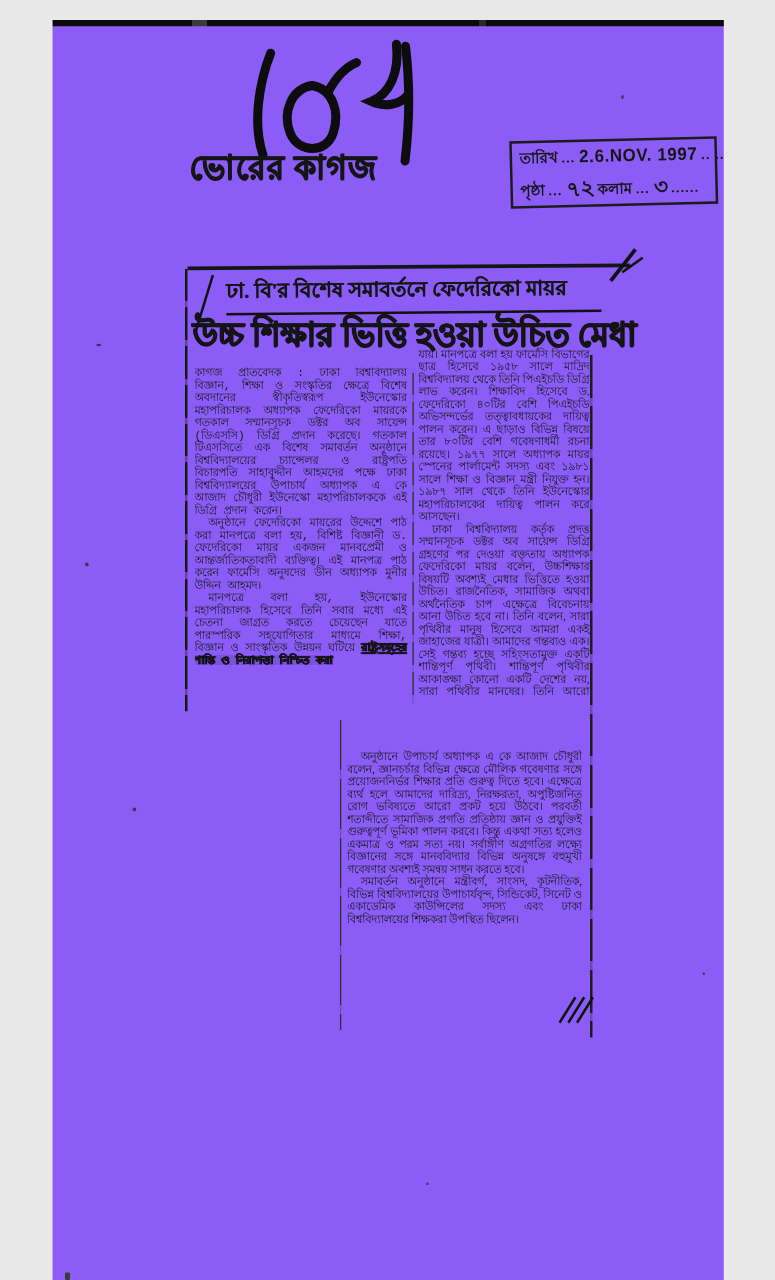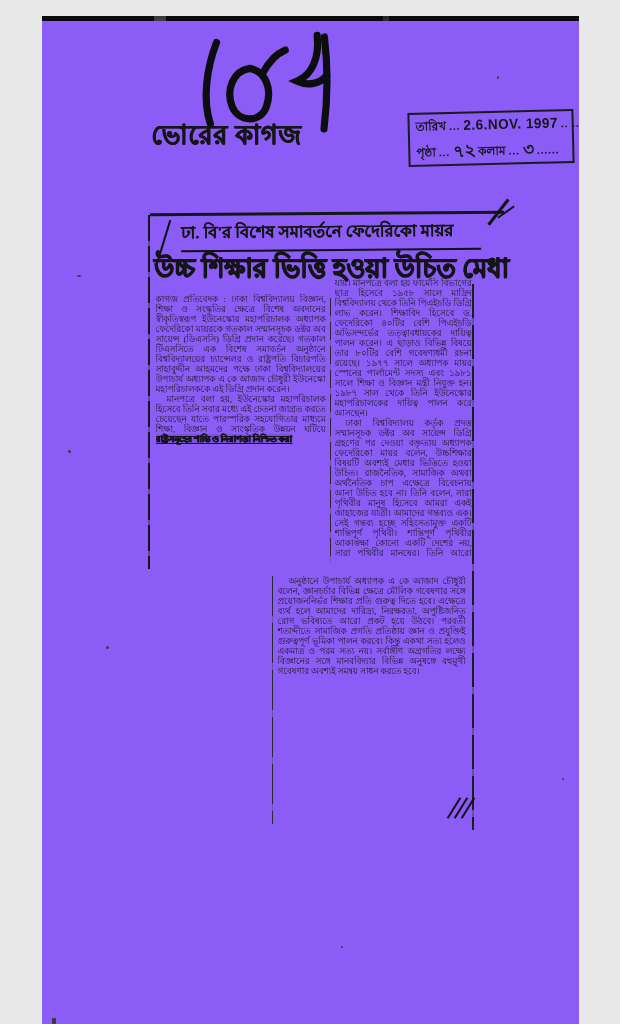--- a/index.html
+++ b/index.html
@@ -64,23 +64,23 @@
     transform:scaleX(0.96);transform-origin:left;
     text-shadow:0.8px 0 0 #111,-0.5px 0 0 #111,0 0.5px 0 #111;
   }
   
   .col{
     position:absolute;font-size:9px;line-height:10px;letter-spacing:-0.2px;
     text-align:justify;overflow:hidden;color:#1a1a1a;
   }
   .col p{margin:0;text-indent:11px;}
   .col p.first{text-indent:0;}
-  .col-left{left:114px;top:278px;width:170px;height:238px;}
+  .col-left{left:114px;top:278px;width:170px;height:238px;font-family:Liberation Mono, monospace;}
   .col-right{left:293px;top:262px;width:137px;height:278px;}
-  .col-lower{left:236px;top:560px;width:188px;height:250px;}
+  .col-lower{left:236px;top:584px;width:188px;height:250px;}
   .smeared{
     font-weight:bold;text-decoration:underline;
     background:rgba(0,0,0,0.10);
     text-shadow:0.5px 0 0 #000,-0.5px 0 0 #000;
   }
   
   .end-hatch{position:absolute;left:405px;top:780px;width:26px;height:24px;}
   .end-hatch span{position:absolute;top:0;width:2px;height:24px;background:#111;transform:rotate(32deg);display:block;}
   .end-hatch span:nth-child(1){left:6px;}
   .end-hatch span:nth-child(2){left:13px;}
@@ -135,33 +135,35 @@
   <div class="rule clip-lower-left-rule"></div>
   <div class="pen-flick flick-a"></div>
   <div class="pen-flick flick-b"></div>
   <div class="pen-flick flick-c"></div>
 
   <div class="kicker">ঢা. বি'র বিশেষ সমাবর্তনে ফেদেরিকো মায়র</div>
   <div class="headline">উচ্চ শিক্ষার ভিত্তি হওয়া উচিত মেধা</div>
 
   <div class="col col-left">
     <p class="first">কাগজ প্রতিবেদক : ঢাকা বিশ্ববিদ্যালয় বিজ্ঞান, শিক্ষা ও সংস্কৃতির ক্ষেত্রে বিশেষ অবদানের স্বীকৃতিস্বরূপ ইউনেস্কোর মহাপরিচালক অধ্যাপক ফেদেরিকো মায়রকে গতকাল সম্মানসূচক ডক্টর অব সায়েন্স (ডিএসসি) ডিগ্রি প্রদান করেছে। গতকাল টিএসসিতে এক বিশেষ সমাবর্তন অনুষ্ঠানে বিশ্ববিদ্যালয়ের চ্যান্সেলর ও রাষ্ট্রপতি বিচারপতি সাহাবুদ্দীন আহমদের পক্ষে ঢাকা বিশ্ববিদ্যালয়ের উপাচার্য অধ্যাপক এ কে আজাদ চৌধুরী ইউনেস্কো মহাপরিচালককে এই ডিগ্রি প্রদান করেন।</p>
+    <p>অনুষ্ঠানে ফেদেরিকো মায়রের উদ্দেশে পাঠ করা মানপত্রে বলা হয়, বিশিষ্ট বিজ্ঞানী ড. ফেদেরিকো মায়র একজন মানবপ্রেমী ও আন্তর্জাতিকতাবাদী ব্যক্তিত্ব। এই মানপত্র পাঠ করেন ফার্মেসি অনুষদের ডীন অধ্যাপক মুনীর উদ্দিন আহমদ।</p>
     <p>
       <span>মানপত্রে বলা হয়, ইউনেস্কোর মহাপরিচালক হিসেবে তিনি সবার মধ্যে এই চেতনা জাগ্রত করতে চেয়েছেন যাতে পারস্পরিক সহযোগিতার মাধ্যমে শিক্ষা, বিজ্ঞান ও সাংস্কৃতিক উন্নয়ন ঘটিয়ে</span>
       <strong class="smeared">রাষ্ট্রসমূহের শান্তি ও নিরাপত্তা নিশ্চিত করা</strong>
     </p>
   </div>
 
   <div class="col col-right">
     <p class="first">যায়। মানপত্রে বলা হয় ফার্মেসি বিভাগের ছাত্র হিসেবে ১৯৫৮ সালে মাদ্রিদ বিশ্ববিদ্যালয় থেকে তিনি পিএইচডি ডিগ্রি লাভ করেন। শিক্ষাবিদ হিসেবে ড. ফেদেরিকো ৪০টির বেশি পিএইচডি অভিসন্দর্ভের তত্ত্বাবধায়কের দায়িত্ব পালন করেন। এ ছাড়াও বিভিন্ন বিষয়ে তার ৮০টির বেশি গবেষণাধর্মী রচনা রয়েছে। ১৯৭৭ সালে অধ্যাপক মায়র স্পেনের পার্লামেন্ট সদস্য এবং ১৯৮১ সালে শিক্ষা ও বিজ্ঞান মন্ত্রী নিযুক্ত হন। ১৯৮৭ সাল থেকে তিনি ইউনেস্কোর মহাপরিচালকের দায়িত্ব পালন করে আসছেন।</p>
     <p>ঢাকা বিশ্ববিদ্যালয় কর্তৃক প্রদত্ত সম্মানসূচক ডক্টর অব সায়েন্স ডিগ্রি গ্রহণের পর দেওয়া বক্তৃতায় অধ্যাপক ফেদেরিকো মায়র বলেন, উচ্চশিক্ষার বিষয়টি অবশ্যই মেধার ভিত্তিতে হওয়া উচিত। রাজনৈতিক, সামাজিক অথবা অর্থনৈতিক চাপ এক্ষেত্রে বিবেচনায় আনা উচিত হবে না। তিনি বলেন, সারা পৃথিবীর মানুষ হিসেবে আমরা একই জাহাজের যাত্রী। আমাদের গন্তব্যও এক। সেই গন্তব্য হচ্ছে সহিংসতামুক্ত একটি শান্তিপূর্ণ পৃথিবী। শান্তিপূর্ণ পৃথিবীর আকাঙ্ক্ষা কোনো একটি দেশের নয়, সারা পৃথিবীর মানুষের। তিনি আরো বলেন, পৃথিবীর ২০ ভাগ মানুষ ৮০ ভাগ সম্পদ ভোগ করছে। আমাদের এই বৈষম্য দূর করতে হবে।</p>
   </div>
 
   <div class="col col-lower">
     <p>অনুষ্ঠানে উপাচার্য অধ্যাপক এ কে আজাদ চৌধুরী বলেন, জ্ঞানচর্চার বিভিন্ন ক্ষেত্রে মৌলিক গবেষণার সঙ্গে প্রয়োজননির্ভর শিক্ষার প্রতি গুরুত্ব দিতে হবে। এক্ষেত্রে ব্যর্থ হলে আমাদের দারিদ্র্য, নিরক্ষরতা, অপুষ্টিজনিত রোগ ভবিষ্যতে আরো প্রকট হয়ে উঠবে। পরবর্তী শতাব্দীতে সামাজিক প্রগতি প্রতিষ্ঠায় জ্ঞান ও প্রযুক্তিই গুরুত্বপূর্ণ ভূমিকা পালন করবে। কিন্তু একথা সত্য হলেও একমাত্র ও পরম সত্য নয়। সর্বাঙ্গীণ অগ্রগতির লক্ষ্যে বিজ্ঞানের সঙ্গে মানববিদ্যার বিভিন্ন অনুষঙ্গে বহুমুখী গবেষণার অবশ্যই সমন্বয় সাধন করতে হবে।</p>
+    <p>সমাবর্তন অনুষ্ঠানে মন্ত্রীবর্গ, সাংসদ, কূটনীতিক, বিভিন্ন বিশ্ববিদ্যালয়ের উপাচার্যবৃন্দ, সিন্ডিকেট, সিনেট ও একাডেমিক কাউন্সিলের সদস্য এবং ঢাকা বিশ্ববিদ্যালয়ের শিক্ষকরা উপস্থিত ছিলেন।</p>
   </div>
 
   <div class="end-hatch">
     <span></span>
       <span></span>
       <span></span>
   </div>
 
   <div class="speck" style="left:575px;top:112px;width:3px;height:3px;"></div>
   <div class="speck" style="left:35px;top:259px;width:4px;height:2px;"></div>

